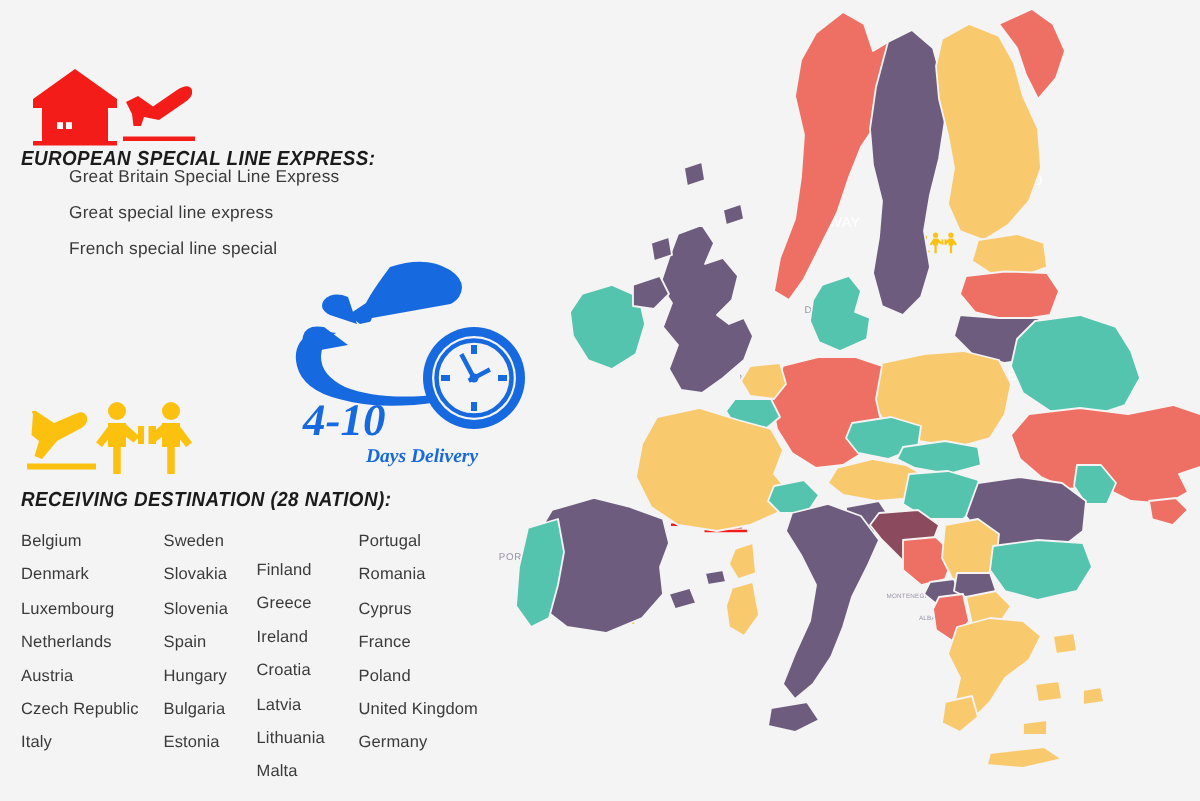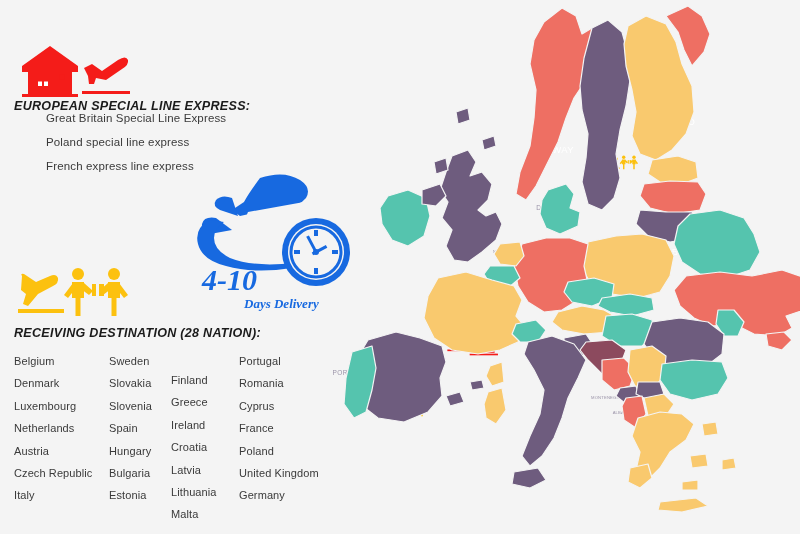--- a/index.html
+++ b/index.html
@@ -332,22 +332,22 @@
         <rect x="4" y="50" width="56" height="3"></rect>
         <path d="M66 24 L74 20 L84 27 L100 16 Q108 11 110 16 Q111 21 104 25 L88 36 L78 34 L76 40 L71 40 L70 32 Z"></path>
         <rect x="64" y="47" width="48" height="3"></rect>
       </g>
     </svg>
 
     <div class="heading" id="heading-express">EUROPEAN SPECIAL LINE EXPRESS:</div>
 
     <div class="svc-list" id="service-list">
         <div class="svc-item">Great Britain Special Line Express</div>
-        <div class="svc-item">Poland special line express</div>
-        <div class="svc-item">French express line express</div>
+        <div class="svc-item">Great special line express</div>
+        <div class="svc-item">French special line special</div>
       </div>
 
     <svg class="icon-block" id="delivery-people-icon" viewBox="0 0 112 58" xmlns="http://www.w3.org/2000/svg">
       <g fill="#fcc10f">
         <path d="M6 12 Q4 9 8 10 L20 18 L34 12 Q40 9 42 14 Q43 19 37 22 L22 30 L12 42 L7 40 L10 30 L5 26 Z"></path>
         <rect x="2" y="45" width="46" height="4"></rect>
         <circle cx="62" cy="10" r="6"></circle>
         <path d="M56 18 h12 v16 h-3.5 v18 h-5 v-18 h-3.5 Z"></path>
         <path d="M57 19 L48 31 L52 34 L60 24 Z"></path>
         <path d="M68 19 L77 27 L73 31 L65 25 Z"></path>

